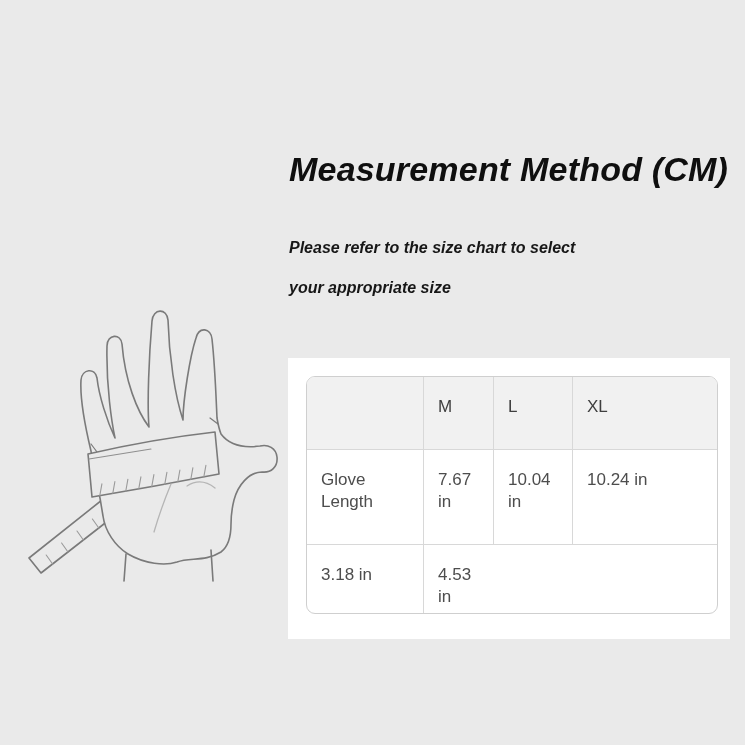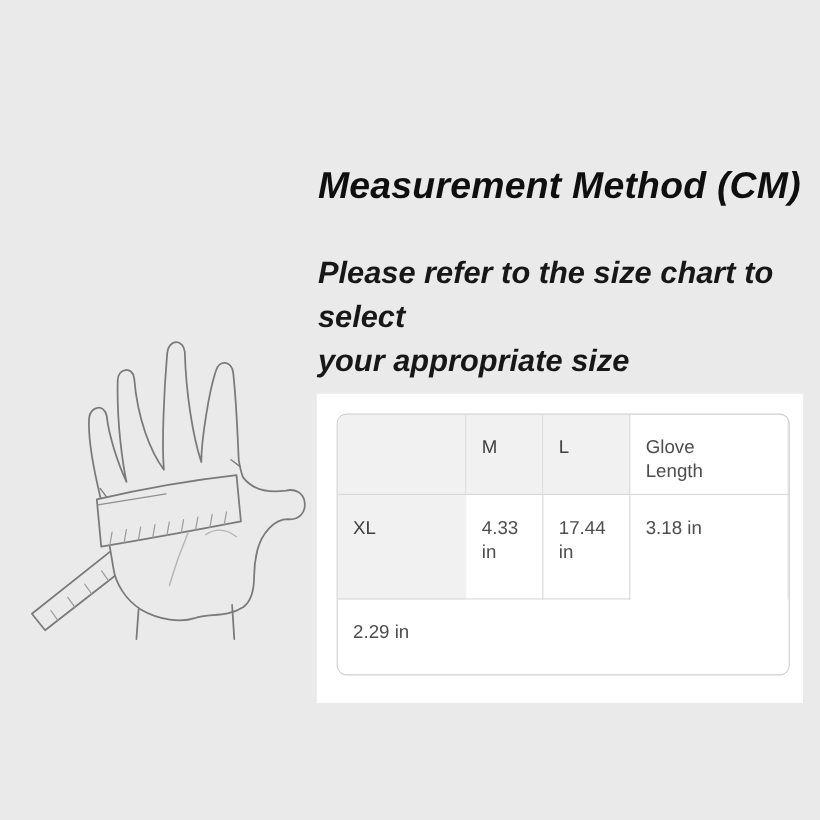--- a/index.html
+++ b/index.html
@@ -12,21 +12,21 @@
   .canvas{position:relative;width:745px;height:745px;background:#eaeaea;margin-top:46px;}
 
   
   .title{
     position:absolute;left:289px;top:104px;width:450px;
     font-size:34px;font-weight:bold;font-style:italic;
     color:#0f0f0f;letter-spacing:0.2px;white-space:nowrap;
   }
   .subtitle{
     position:absolute;left:289px;top:182px;width:420px;
-    font-size:28px;font-weight:bold;font-style:italic;
+    font-size:16px;font-weight:bold;font-style:italic;
     color:#171717;line-height:40px;white-space:pre-line;
   }
 
   
   .hand-wrap{position:absolute;left:25px;top:250px;width:265px;height:300px;}
 
   
   .card{
     position:absolute;left:288px;top:312px;width:442px;height:281px;
     background:#ffffff;
@@ -131,27 +131,28 @@
   <div class="title">Measurement Method (CM)</div>
   <div class="subtitle">Please refer to the size chart to select
 your appropriate size</div>
 
   <div class="card">
     <div class="size-table">
 
       <div class="cell hdr col-r row-b"></div>
       <div class="cell hdr col-r row-b">M</div>
       <div class="cell hdr col-r row-b">L</div>
+      <div class="cell hdr row-b">XL</div>
+
       <div class="cell col-r row-b">Glove
 Length</div>
-
-      <div class="cell hdr row-b">XL</div>
-      <div class="cell col-r row-b">4.33
+      <div class="cell col-r row-b">7.67
 in</div>
-      <div class="cell col-r row-b">17.44
+      <div class="cell col-r row-b">10.04
 in</div>
+      <div class="cell row-b">10.24 in</div>
 
       <div class="cell col-r">3.18 in</div>
-      <div class="cell">2.29 in</div>
+      <div class="cell">4.53 in</div>
     </div>
   </div>
 
 </div>
 
 </body></html>

